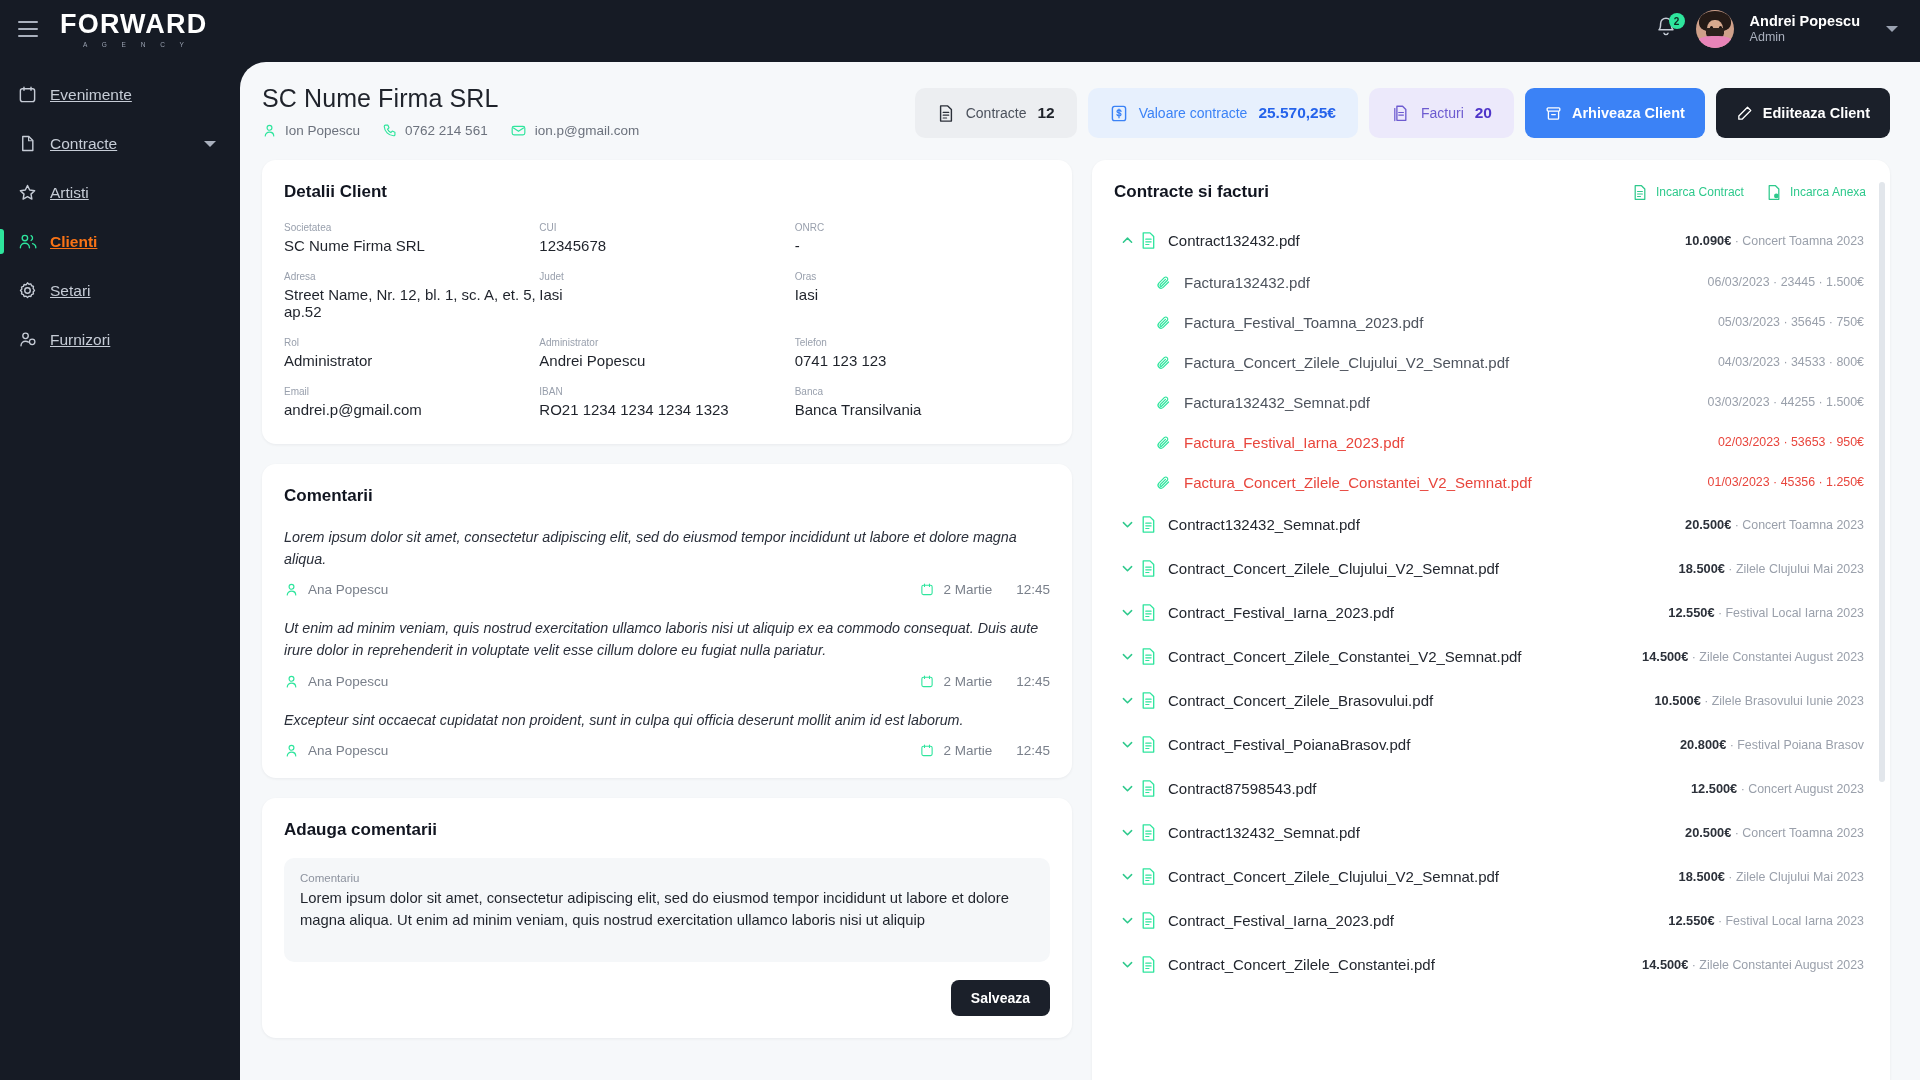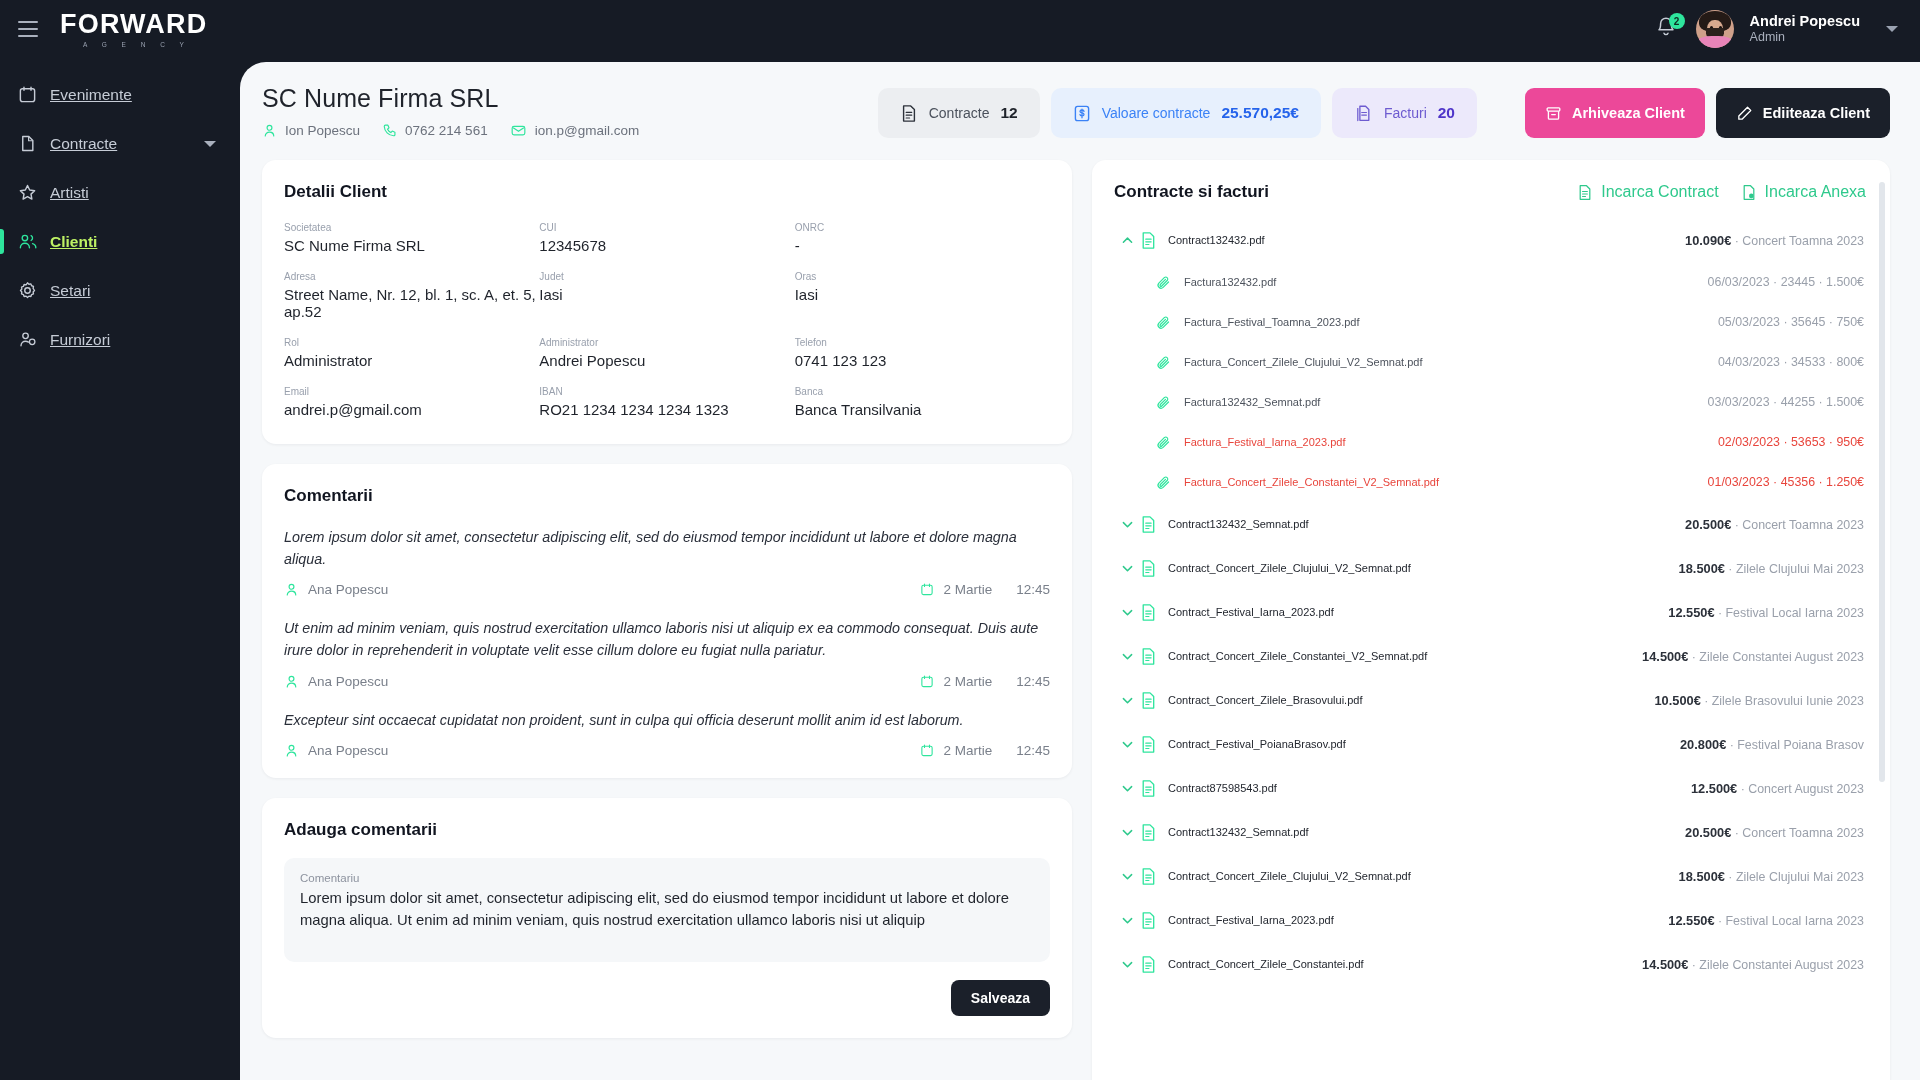--- a/index.html
+++ b/index.html
@@ -63,21 +63,21 @@
   #sidebar {
     position: absolute; left: 0; top: 58px; width: 240px; height: 1022px;
     background: #161b25; padding-top: 12px; z-index: 20;
   }
   .nav-item {
     position: relative; display: flex; align-items: center; height: 49px;
     padding-left: 18px; cursor: pointer; color: #c6ccd6; font-size: 15.5px;
   }
   .nav-item .nav-ico { width: 26px; display: flex; align-items: center; justify-content: flex-start; }
   .nav-item .nav-label { margin-left: 6px; text-decoration: underline; }
-  .nav-item.active { color: #bef264; font-weight: 700; }
+  .nav-item.active { color: #f97316; font-weight: 700; }
   .nav-item.active::before {
     content: ""; position: absolute; left: 0; top: 12px; bottom: 12px; width: 4px;
     background: #2ee59d; border-radius: 0 3px 3px 0;
   }
   .nav-caret {
     margin-left: auto; margin-right: 24px;
     width: 0; height: 0; border-left: 6px solid transparent; border-right: 6px solid transparent;
     border-top: 6px solid #aab1be;
   }
 
@@ -108,21 +108,21 @@
   .stat-valoare { background: #e7f0fd; color: #3b82f6; min-width: 218px; }
   .stat-valoare .stat-value { color: #2563eb; }
   .stat-facturi { background: #ece9fb; color: #6d5bd0; }
   .stat-facturi .stat-value { color: #4f35c9; }
 
   .act-btn {
     display: flex; align-items: center; gap: 10px; height: 50px; padding: 0 20px;
     border-radius: 9px; border: none; cursor: pointer; color: #fff;
     font-size: 14.5px; font-weight: 700; font-family: "Liberation Sans", sans-serif;
   }
-  .btn-archive { background: #ec4899; margin-left: 37px; }
+  .btn-archive { background: #3b82f6; }
   .btn-edit { background: #1b202a; }
 
   
   #cols { display: flex; gap: 20px; padding: 0 30px 0 22px; }
   #col-left { width: 810px; flex: none; }
   #col-right { flex: 1; }
 
   .card {
     background: #fff; border-radius: 14px; padding: 22px 22px 22px 22px;
     box-shadow: 0 1px 3px rgba(16,24,40,.06);
@@ -155,29 +155,29 @@
   .btn-save {
     background: #1b202a; color: #fff; border: none; border-radius: 8px;
     height: 36px; padding: 0 20px; font-size: 14px; font-weight: 700; cursor: pointer;
     font-family: "Liberation Sans", sans-serif;
   }
 
   
   #facturi-card { padding: 22px 10px 22px 22px; height: 943px; position: relative; }
   .panel-head { display: flex; align-items: center; padding-right: 14px; }
   .panel-actions { margin-left: auto; display: flex; gap: 22px; }
-  .panel-action { display: flex; align-items: center; gap: 8px; color: #2ec98c; font-size: 16px; cursor: pointer; }
+  .panel-action { display: flex; align-items: center; gap: 8px; color: #2ec98c; font-size: 12px; cursor: pointer; }
 
   .file-list { margin-top: 16px; padding-right: 16px; height: 868px; overflow: hidden; position: relative; }
   .row {
     display: flex; align-items: center; height: 44px; cursor: pointer;
   }
   .row .chev { width: 26px; display: flex; align-items: center; justify-content: center; }
   .row .f-ico { width: 28px; display: flex; align-items: center; }
-  .row .f-name { font-size: 11px; color: #23272f; }
+  .row .f-name { font-size: 15px; color: #23272f; }
   .row .f-meta { margin-left: auto; font-size: 12.4px; color: #9aa0ab; white-space: nowrap; }
   .row .f-meta b { color: #2c313a; font-weight: 700; font-size: 12.8px; }
   .row.invoice { padding-left: 42px; height: 40px; }
   .row.invoice .f-name { color: #4d535d; }
   .row.overdue .f-name, .row.overdue .f-meta, .row.overdue .f-meta b { color: #e8453c; }
 
   .scrollbar {
     position: absolute; right: 5px; top: 22px; width: 6px; height: 900px;
     background: transparent;
   }

